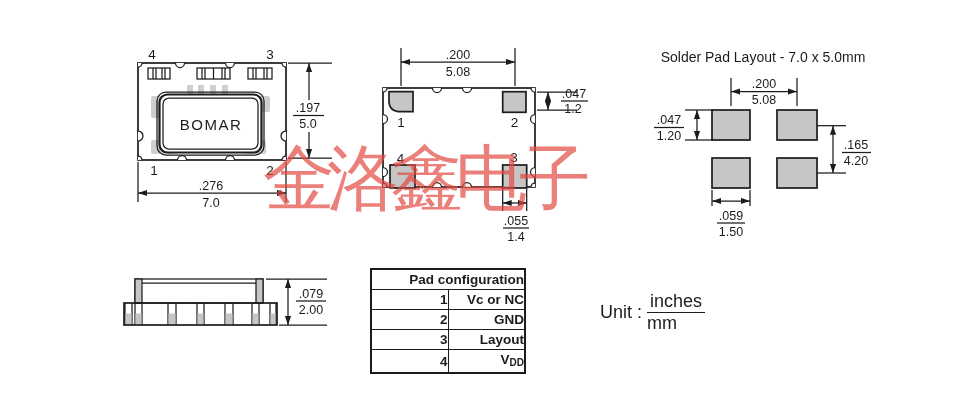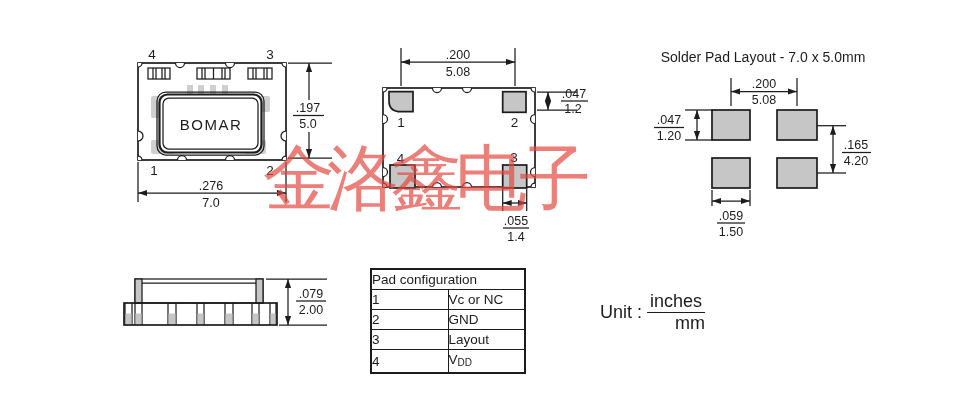--- a/index.html
+++ b/index.html
@@ -12,28 +12,28 @@
   svg text.brand{font-size:15px;letter-spacing:1.5px;}
   svg text.ttl{font-size:14px;}
   .ln{stroke:#1c1c1c;stroke-width:1.25;fill:none;}
   .thk{stroke:#1c1c1c;stroke-width:1.7;fill:none;}
   .pad{fill:#c6c6c6;stroke:#1c1c1c;stroke-width:1.7;}
   .shadow{fill:#cfcfcf;stroke:none;}
   .notch{fill:#ffffff;stroke:#1c1c1c;stroke-width:1.25;}
   .gray{fill:#c6c6c6;}
   
   #padtable{border-collapse:collapse;width:156px;table-layout:fixed;}
-  #padtable th,#padtable td{border:1.6px solid #1c1c1c;font-size:13.5px;font-weight:400;
-      text-align:left;padding:0;height:19px;line-height:19px;white-space:nowrap;}
+  #padtable th,#padtable td{border:1.6px solid #1c1c1c;font-size:13.5px;font-weight:700;
+      text-align:right;padding:0;height:19px;line-height:19px;white-space:nowrap;}
   #padtable{border:2px solid #1c1c1c;}
   #padtable .c1{width:40px;}
   .sub{font-size:10px;vertical-align:-2px;}
   
   #unit{display:flex;align-items:center;gap:5px;font-size:18px;}
-  .frac{display:inline-block;text-align:right;line-height:1.05;}
+  .frac{display:inline-block;text-align:left;line-height:1.05;}
   .frac .num{display:block;border-bottom:1.6px solid #1c1c1c;padding:0 3px 1px 3px;}
   .frac .den{display:block;padding-top:1px;}
   
   #watermark{left:263px;top:141px;font-size:72px;line-height:1.05;letter-spacing:-8px;
       font-weight:400;color:rgba(226,72,66,0.70);white-space:nowrap;pointer-events:none;
       z-index:10;font-family:"DejaVu Sans",sans-serif;}
 </style>
 </head>
 <body>
 

